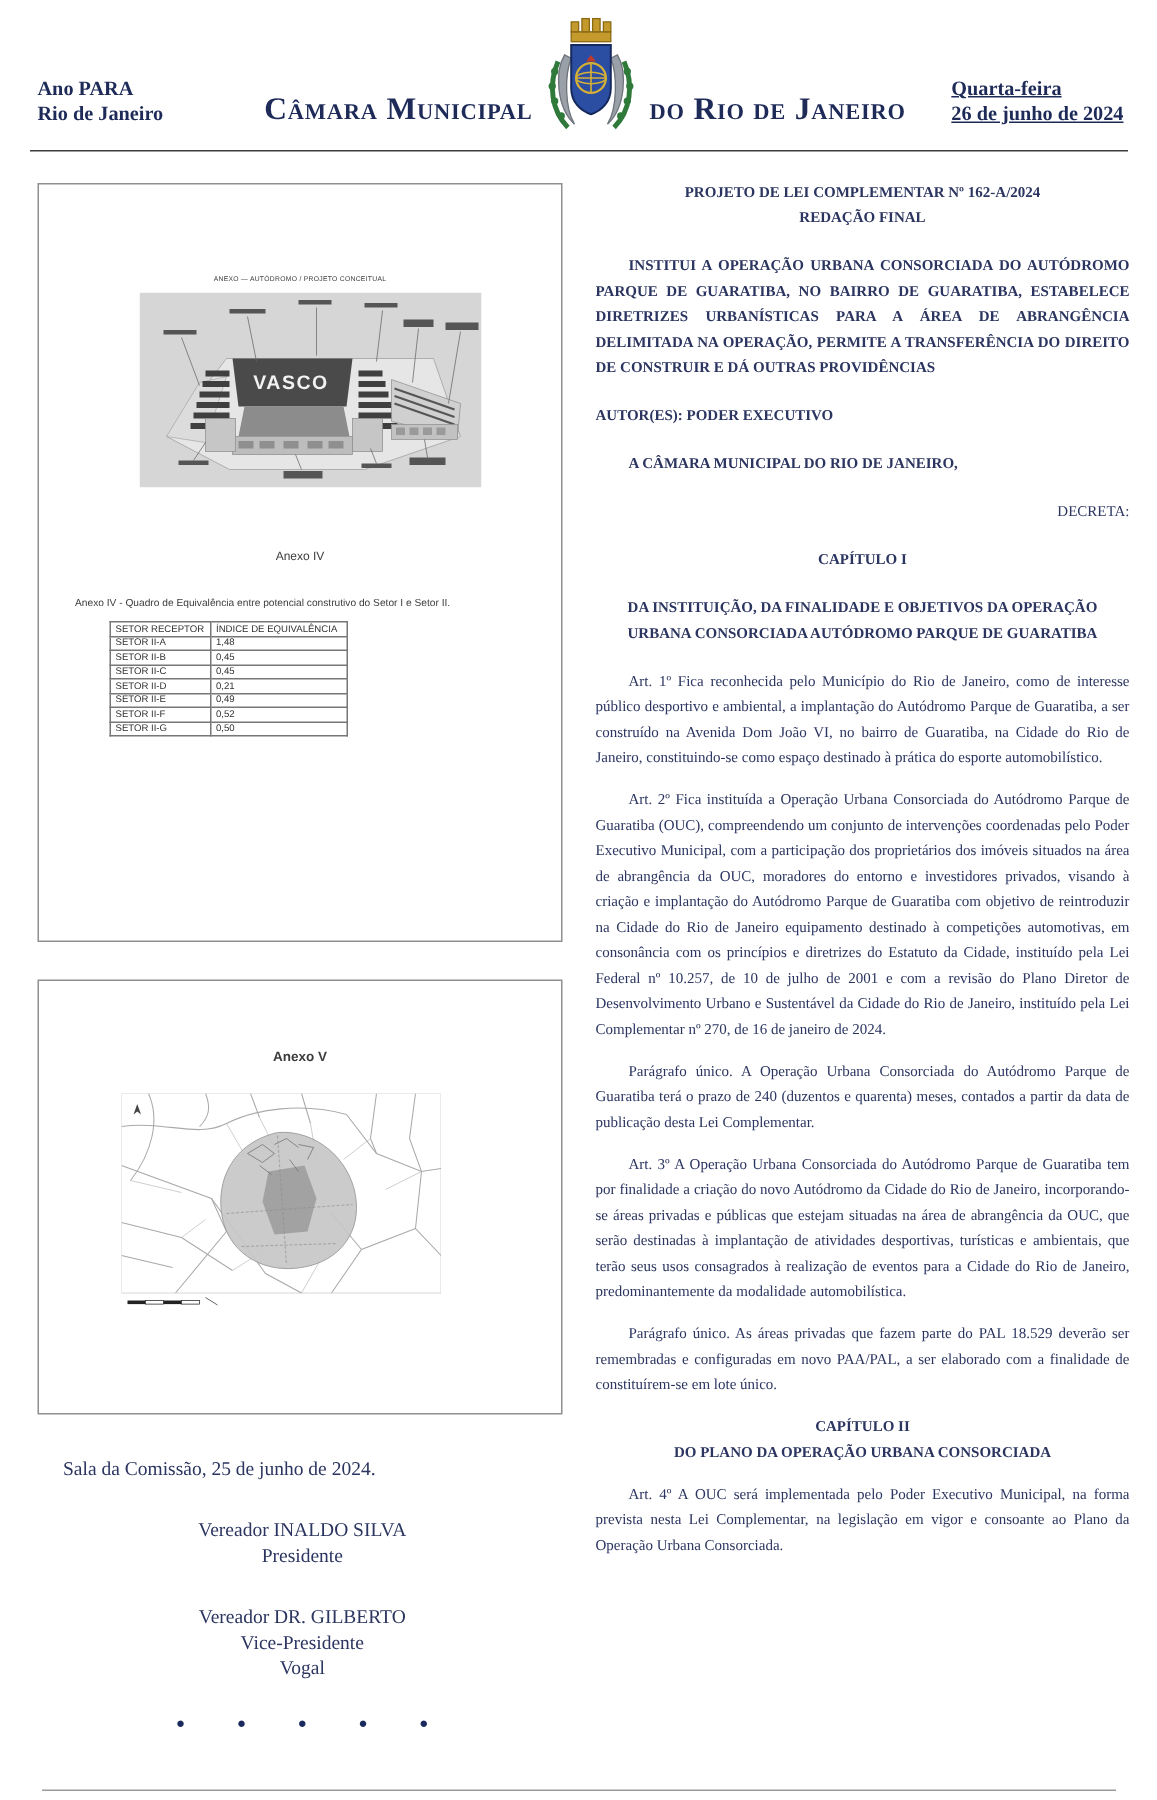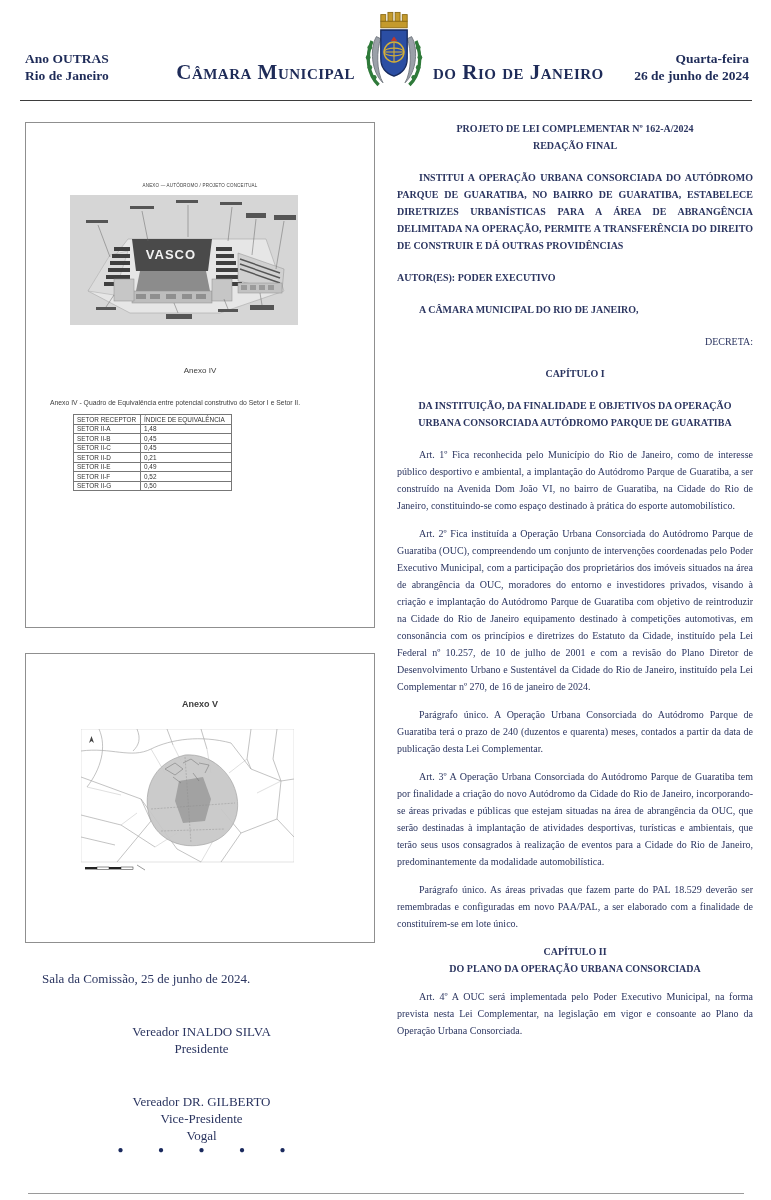--- a/index.html
+++ b/index.html
@@ -2,21 +2,21 @@
 <html><head>
 <meta charset="utf-8">
 <style>
   html,body{margin:0;padding:0;background:#ffffff;}
   .page{position:relative;width:771px;height:1200px;background:#fff;overflow:hidden;
         font-family:"Liberation Serif",serif;color:#2b3560;}
 
   
   .hdr{position:absolute;top:0;left:0;width:771px;height:100px;}
   .hdr-left{position:absolute;left:25px;top:50px;font-size:13.5px;font-weight:bold;color:#1e2b58;line-height:17px;}
-  .hdr-right{position:absolute;right:22px;top:50px;font-size:13.5px;font-weight:bold;color:#1e2b58;line-height:17px;text-align:right;}
+  .hdr-right{position:absolute;right:22px;top:50px;font-size:13.5px;font-weight:bold;color:#1e2b58;line-height:17px;text-align:left;text-decoration:underline;}
   .masthead{position:absolute;top:8px;left:120px;width:540px;display:flex;align-items:center;justify-content:center;gap:2px;}
   .mast-txt{font-variant:small-caps;font-weight:bold;color:#1e2b58;font-size:21px;letter-spacing:.5px;white-space:nowrap;padding-top:40px;}
   .crest{width:74px;height:88px;flex:0 0 auto;}
   .hdr-rule{position:absolute;top:100px;left:20px;width:732px;height:0;border-top:1.6px solid #3d3d3d;}
 
   
   .leftcol{position:absolute;left:25px;top:122px;width:353px;}
   .rightcol{position:absolute;left:397px;top:120px;width:356px;height:1066px;overflow:hidden;
             font-size:10px;line-height:17px;text-align:justify;}
   .rightcol p{margin:0 0 11px;text-indent:22px;}
@@ -26,53 +26,53 @@
   .l{text-indent:0 !important;font-weight:bold;text-align:left;}
   .b{font-weight:bold;}
   .sp{margin-bottom:15px !important;}
 
   
   .abox{position:absolute;left:0;border:1.5px solid #8f8f8f;background:#fff;width:350px;box-sizing:border-box;}
   .box1{top:0;height:506px;}
   .box2{top:531px;height:290px;}
   .figcap{position:absolute;left:0;width:100%;text-align:center;
           font-family:"Liberation Sans",sans-serif;font-size:4.5px;color:#3c3c3c;letter-spacing:.2px;}
-  .stadium{position:absolute;left:44px;top:72px;width:204px;height:130px;text-decoration:underline;}
+  .stadium{position:absolute;left:67px;top:72px;width:204px;height:130px;text-decoration:underline;}
   .anexo-label{position:absolute;width:100%;text-align:center;font-family:"Liberation Sans",sans-serif;
                font-size:8px;color:#3c3c3c;}
   .tbl-cap{position:absolute;left:24px;top:276px;width:300px;font-family:"Liberation Sans",sans-serif;
            font-size:6.8px;color:#3c3c3c;}
   table.eq{position:absolute;left:47px;top:291px;border-collapse:collapse;
            font-family:"Liberation Sans",sans-serif;font-size:6.4px;color:#333;}
   table.eq th,table.eq td{border:0.8px solid #777;font-weight:normal;text-align:left;
            padding:0.5px 3px;height:7.5px;}
   table.eq th{font-weight:normal;}
   td.c1,th.c1{width:60px;}
   td.c2,th.c2{width:84px;}
   .map{position:absolute;left:55px;top:75px;width:213px;height:145px;}
   .anexo5{top:45px;font-weight:bold;font-size:9px;}
 
   
   .sig{position:absolute;left:0;top:848px;width:353px;color:#2b3560;font-size:13px;line-height:17px;}
   .sig .place{margin-left:17px;}
-  .sig .name{ text-align:center;margin-top:36px;}
+  .sig .name{ text-align:center;margin-top:24px;}
   .sig .role{ text-align:center;}
   .dots{position:absolute;left:0;top:1022px;width:353px;text-align:center;color:#1b2a5e;
         font-size:10px;letter-spacing:16px;text-indent:16px;}
 
   .footer-rule{position:absolute;top:1193px;left:28px;width:716px;border-top:1.6px solid #9a9a9a;}
 </style>
 </head>
 <body>
 
 <div class="page">
 
   <div class="hdr">
     <div class="hdr-left">
-      <div>Ano OUTRAS</div>
+      <div>Ano PARA</div>
       <div>Rio de Janeiro</div>
     </div>
     <div class="masthead">
       <span class="mast-txt">Câmara Municipal</span>
       <span class="crest">
         <svg viewBox="0 0 60 80" width="74" height="88">
 
           <path d="M10,30 C4,44 6,60 16,70" stroke="#2f7a3a" stroke-width="3" fill="none"></path>
           <path d="M50,30 C56,44 54,60 44,70" stroke="#2f7a3a" stroke-width="3" fill="none"></path>
           <circle cx="8" cy="36" r="2.2" fill="#2f7a3a"></circle>

